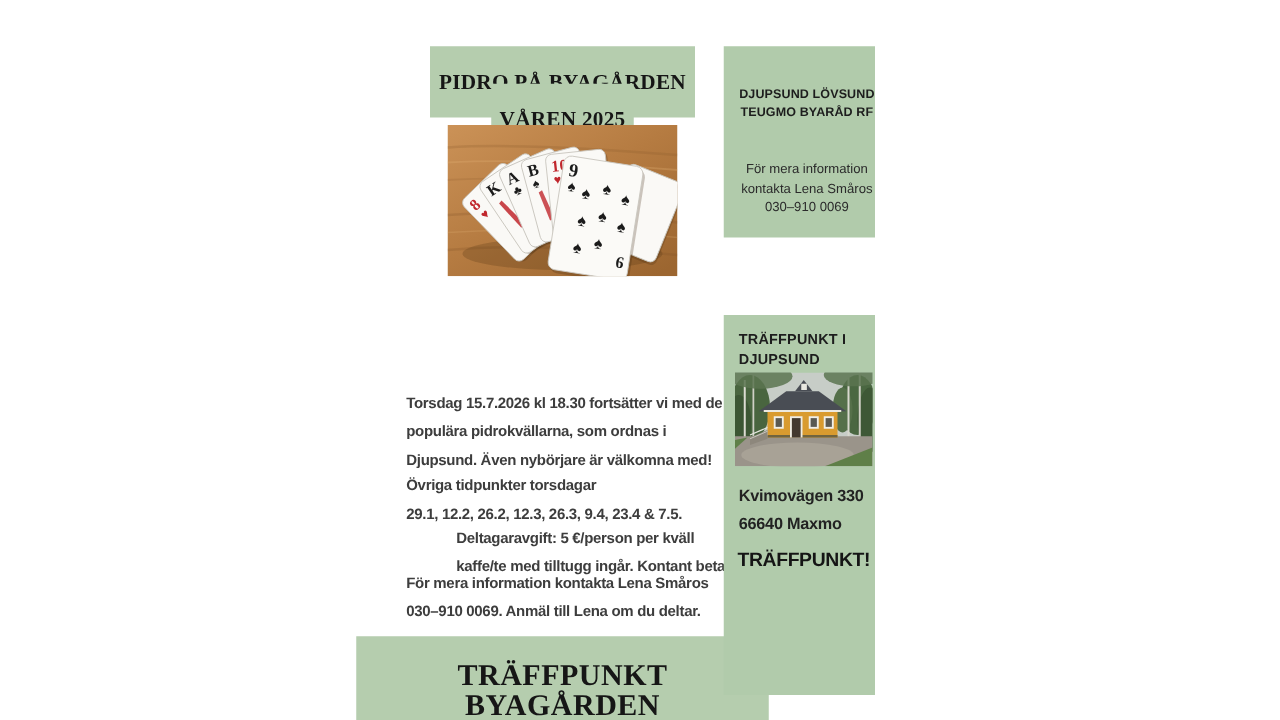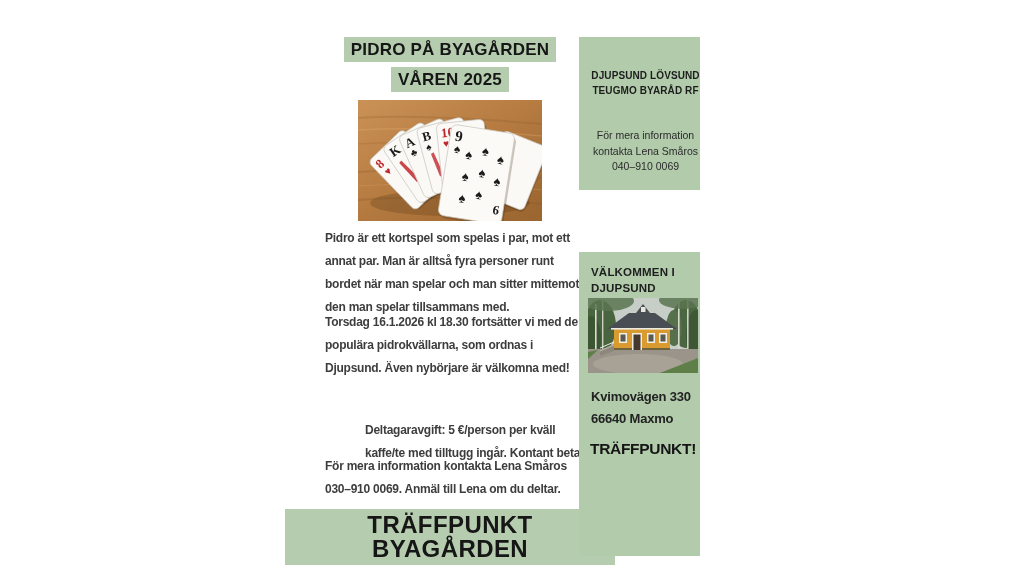--- a/index.html
+++ b/index.html
@@ -13,21 +13,21 @@
 
   
   .title-wrap { position:absolute; left:285px; width:330px; text-align:center; }
   .title-wrap.t1 { top:37px; }
   .title-wrap.t2 { top:67px; }
   .hl {
     display:inline-block;
     background:var(--highlight-green,#b5cdae);
     color:var(--ink,#151515);
     font-weight:bold; font-size:17px; line-height:1;
-    padding:4px 7px; letter-spacing:0.2px;
+    padding:20px 7px; letter-spacing:0.2px;font-family:Liberation Serif, serif;
   }
   .cards-photo { position:absolute; left:358px; top:100px; width:184px; height:121px; margin:0; }
   .cards-photo svg { display:block; width:100%; height:100%; }
 
   .body-text {
     position:absolute; left:325px; width:262px; margin:0;
     font-size:12px; font-weight:bold; letter-spacing:-0.25px;
     line-height:23px; color:var(--body-ink,#3d3d3d);
     white-space:pre-line;
   }
@@ -162,46 +162,44 @@
         <text class="pip" x="50" y="54" fill="#1b1b1b">♠</text>
         <text class="pip" x="18" y="76" fill="#1b1b1b">♠</text>
         <text class="pip" x="34" y="70" fill="#1b1b1b">♠</text>
         <g transform="rotate(180 55 80)">
           <text class="idx" x="50" y="86" fill="#1b1b1b">9</text>
         </g>
       </g>
     </svg>
   </figure>
 
-  <p class="body-text p1">Pidro är ett kortspel som spelas i par, mot ett
-annat par. Man är alltså fyra personer runt
-bordet när man spelar och man sitter mittemot
-den man spelar tillsammans med.</p>
-  <p class="body-text p2">Torsdag 16.1.2026 kl 18.30 fortsätter vi med de
+  <p class="body-text p2">Torsdag 15.7.2026 kl 18.30 fortsätter vi med de
 populära pidrokvällarna, som ordnas i
 Djupsund. Även nybörjare är välkomna med!</p>
+  <p class="body-text p3">Övriga tidpunkter torsdagar
+29.1, 12.2, 26.2, 12.3, 26.3, 9.4, 23.4 &amp; 7.5.</p>
   <p class="body-text p4">Deltagaravgift: 5 €/person per kväll
 kaffe/te med tilltugg ingår. Kontant betalning</p>
   <p class="body-text p5">För mera information kontakta Lena Småros
 030–910 0069. Anmäl till Lena om du deltar.</p>
 
   <div class="footer-wrap">
     <span class="hl">TRÄFFPUNKT BYAGÅRDEN</span>
   </div>
 
   <section class="side-box side-box-top">
     <h3 class="org-name">DJUPSUND LÖVSUND
 TEUGMO BYARÅD RF</h3>
     <p class="org-contact">För mera information
 kontakta Lena Småros
-040–910 0069</p>
+030–910 0069</p>
   </section>
 
   <section class="side-box side-box-bottom">
-    <h3 class="venue-heading">VÄLKOMMEN I
+    <h3 class="venue-heading">TRÄFFPUNKT I
 DJUPSUND</h3>
     <figure class="house-photo">
       <svg viewBox="0 0 110 75" xmlns="http://www.w3.org/2000/svg">
         <rect width="110" height="75" fill="#c7cdc7"></rect>
         <ellipse cx="12" cy="28" rx="16" ry="26" fill="#49653f"></ellipse>
         <ellipse cx="3" cy="40" rx="10" ry="22" fill="#3c5634"></ellipse>
         <ellipse cx="98" cy="26" rx="15" ry="24" fill="#4a6741"></ellipse>
         <ellipse cx="108" cy="38" rx="10" ry="26" fill="#3e5836"></ellipse>
         <ellipse cx="86" cy="30" rx="8" ry="18" fill="#55704a"></ellipse>
         <rect x="7" y="6" width="1.6" height="46" fill="#dcdcd2"></rect>

